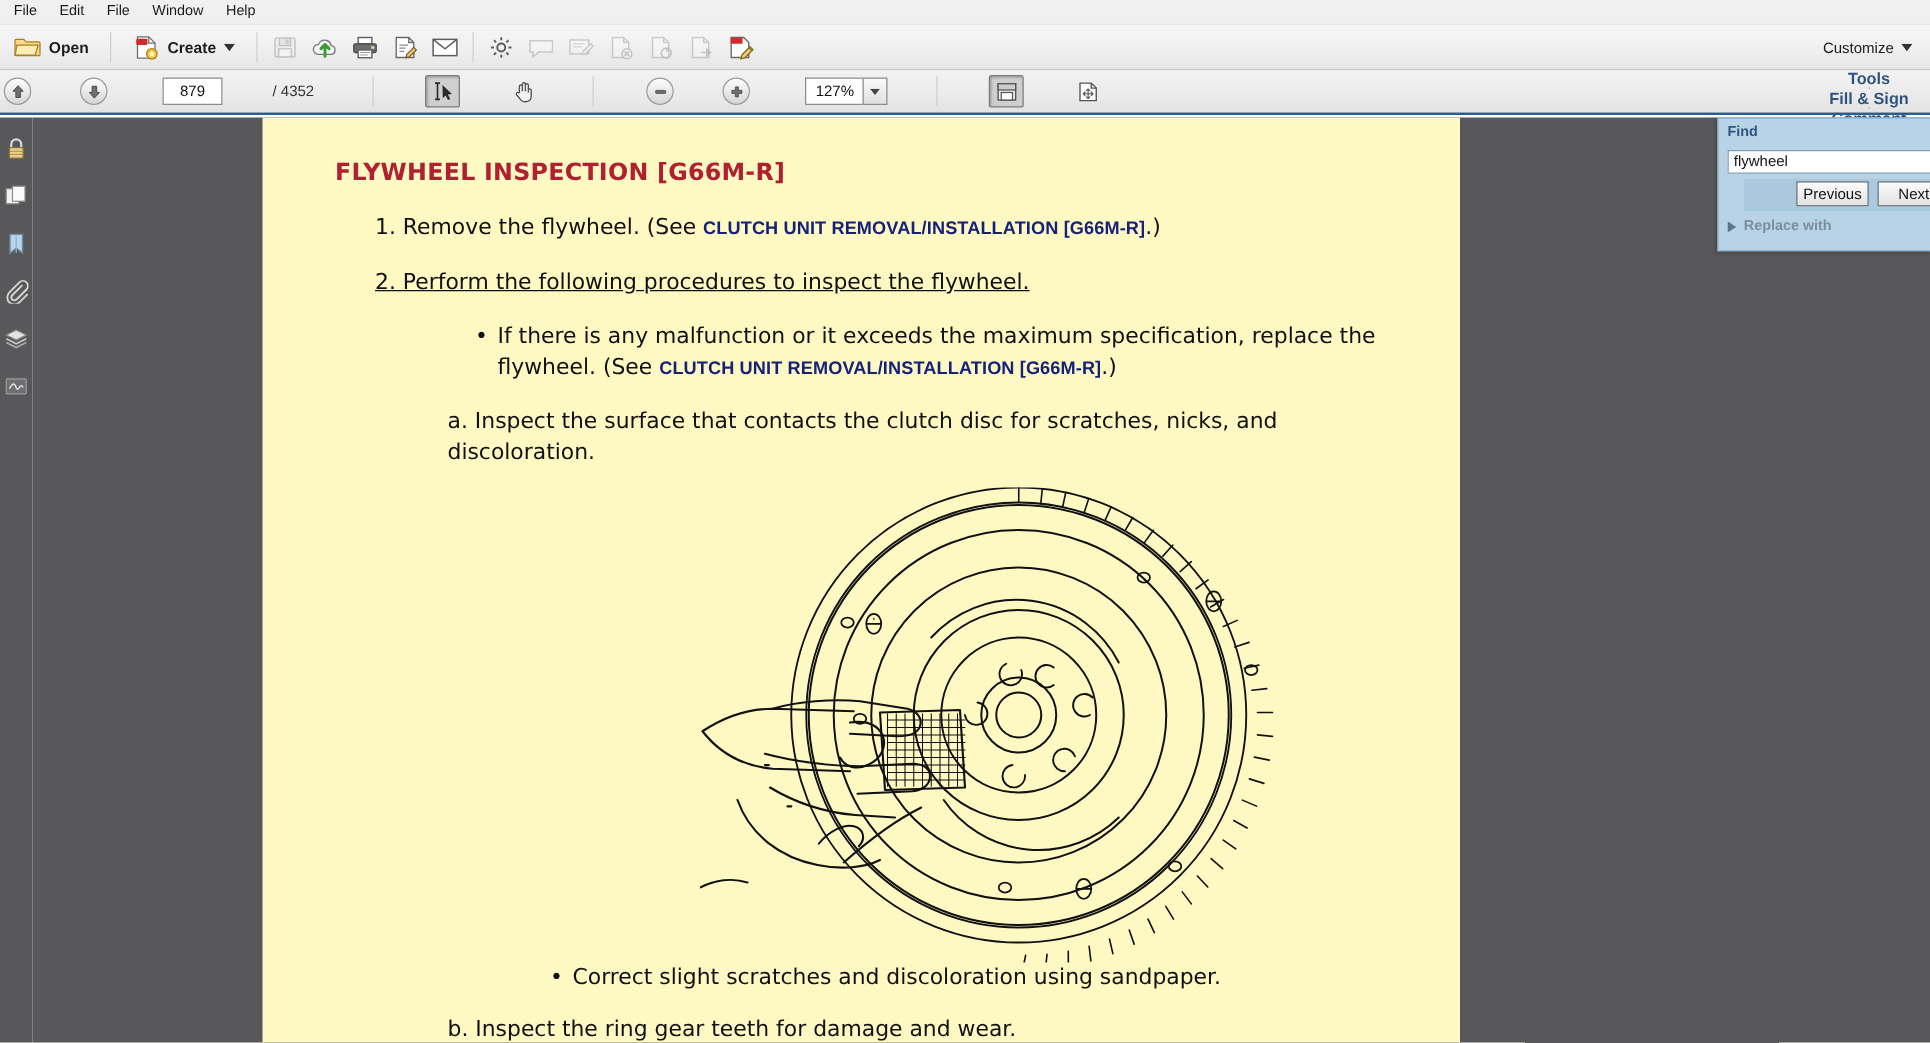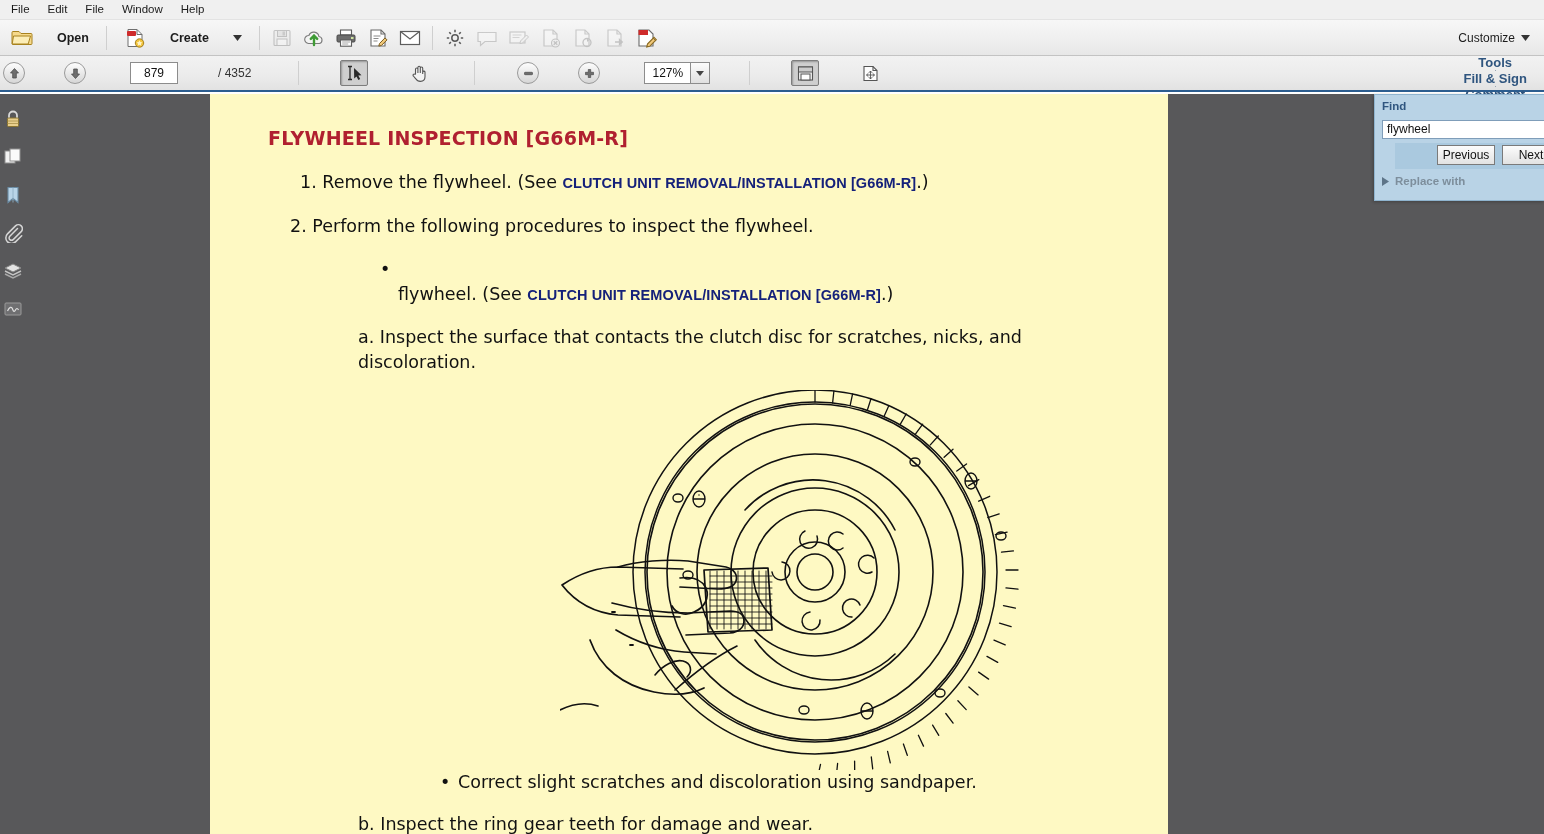--- a/index.html
+++ b/index.html
@@ -25,21 +25,21 @@
   }
 
   
   #toolbar1 {
     position: absolute; left: 0; top: 20px; width: 1544px; height: 36px;
     background: linear-gradient(to bottom, #f7f7f7 0%, #efefef 55%, #e7e7e7 100%);
     border-bottom: 1px solid #c3c3c3;
     display: flex; align-items: center;
   }
   .tb-btn {
-    display: flex; align-items: center; gap: 24px;
+    display: flex; align-items: center; gap: 6px;
     height: 28px; padding: 0 8px; margin: 0 2px;
     border: 1px solid transparent; border-radius: 2px;
     cursor: default;
   }
   .tb-label { font-size: 12.5px; color: #1c1c1c; font-weight: bold; }
   .tb-sep {
     width: 1px; height: 24px; background: #cfcfcf;
     margin: 0 6px; flex: 0 0 1px;
   }
   .icon-only {
@@ -477,25 +477,25 @@
 
 <div id="docarea">
   <div id="page">
 
     <div class="doc-h1">FLYWHEEL INSPECTION [G66M-R]</div>
 
     <div class="doc-p" style="left:90px; top:76px; width:1000px;">
       <span>1. Remove the flywheel. (See </span><span class="lnk">CLUTCH UNIT REMOVAL/INSTALLATION [G66M-R]</span><span>.)</span>
     </div>
 
-    <div class="doc-p" style="left:80px; top:120px; width:1000px;">2. Perform the following procedures to inspect the flywheel.</div>
+    <div class="doc-p" style="left:90px; top:120px; width:1000px;text-decoration:underline;">2. Perform the following procedures to inspect the flywheel.</div>
 
     <div class="doc-p" style="left:188px; top:163px; width:880px;">
       <span style="position:absolute; left:-18px; top:0;">•</span>
-      <br>
+      <span>If there is any malfunction or it exceeds the maximum specification, replace the</span><br>
       <span>flywheel. (See </span><span class="lnk">CLUTCH UNIT REMOVAL/INSTALLATION [G66M-R]</span><span>.)</span>
     </div>
 
     <div class="doc-p" style="left:148px; top:231px; width:900px;">
       <span>a. Inspect the surface that contacts the clutch disc for scratches, nicks, and</span><br>
       <span>discoloration.</span>
     </div>
 
     <div style="position:absolute; left:350px; top:296px; width:500px; height:380px;">
       <svg width="500" height="380" viewBox="0 0 500 380">

